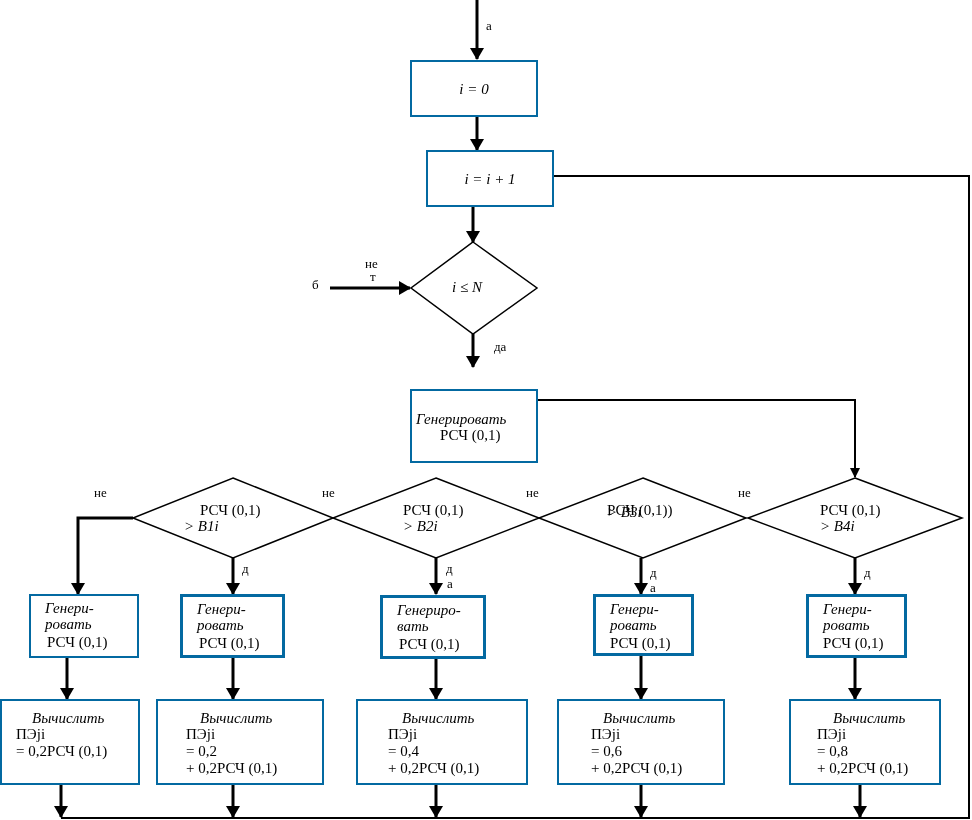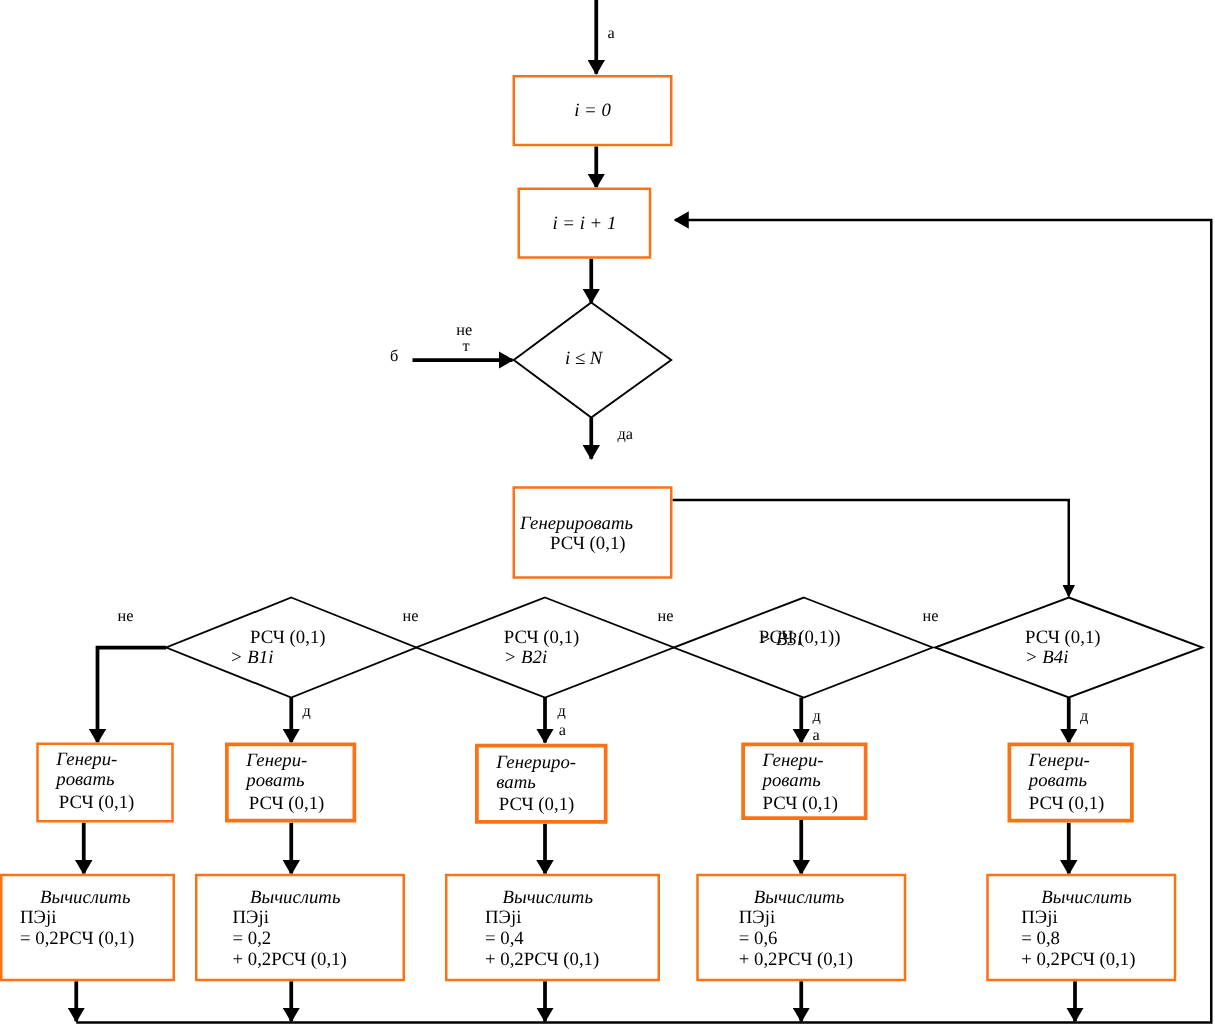--- a/index.html
+++ b/index.html
@@ -1,19 +1,19 @@
 <!DOCTYPE html>
 <html><head>
 <meta charset="utf-8">
 <style>
   html, body { margin:0; padding:0; background:#ffffff; }
   body { width:972px; height:820px; position:relative; overflow:hidden;
          font-family:"Liberation Serif","DejaVu Serif",serif; color:#000; }
   svg.edges { position:absolute; left:0; top:0; }
-  .node { position:absolute; box-sizing:border-box; border:2px solid #f97316; background:#fff; }
+  .node { position:absolute; box-sizing:border-box; border:2px solid #0369a1; background:#fff; }
   .node.thick { border-width:3px; }
   .txt { position:absolute; font-size:15px; line-height:17px; white-space:nowrap; }
   .it { font-style:italic; }
   .center { text-align:center; }
   .lbl { position:absolute; font-size:13px; line-height:14px; }
   .dtext { position:absolute; font-size:15px; line-height:17px; white-space:nowrap; }
 </style>
 </head>
 <body>
 
@@ -70,21 +70,21 @@
   </g>
 </svg>
 
 <div class="lbl" style="left:486px;top:19px;">а</div>
 <div class="lbl" style="left:312px;top:278px;">б</div>
 
 <div class="node" style="left:410px;top:60px;width:128px;height:57px;">
   <div class="txt it center" style="left:0;right:0;top:19px;">i = 0</div>
 </div>
 
-<div class="node" style="left:414px;top:150px;width:107px;height:57px;">
+<div class="node" style="left:426px;top:150px;width:128px;height:57px;">
   <div class="txt it center" style="left:0;right:0;top:19px;">i = i + 1</div>
 </div>
 
 <div class="dtext it" style="left:452px;top:279px;text-align:center;">i ≤ N</div>
 <div class="lbl" style="left:365px;top:257px;">не</div>
 <div class="lbl" style="left:370px;top:270px;">т</div>
 <div class="lbl" style="left:494px;top:340px;">да</div>
 
 <div class="node" style="left:410px;top:367px;width:128px;height:74px;margin-top:22px;">
   <div class="txt it" style="left:4px;top:20px;">Генерировать</div>

